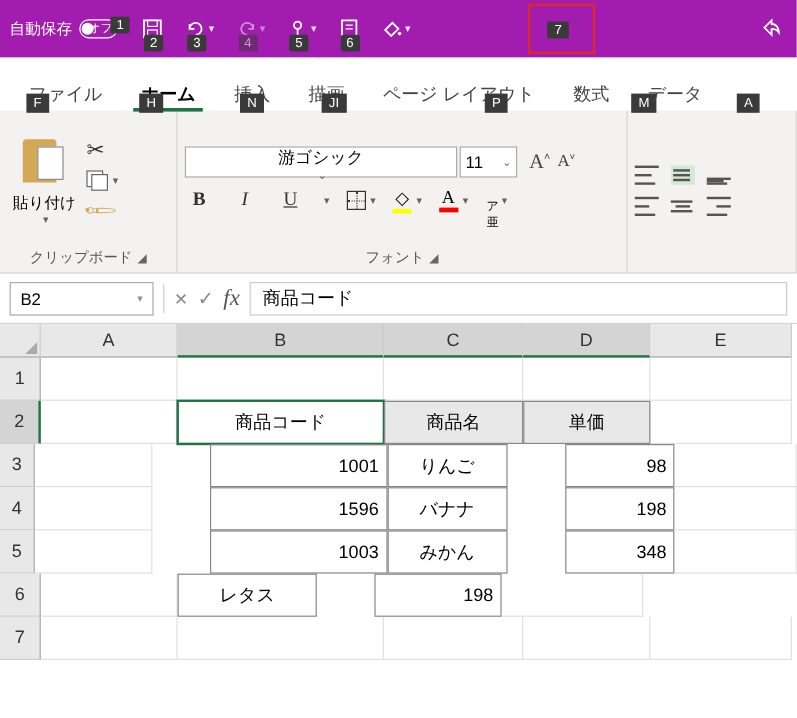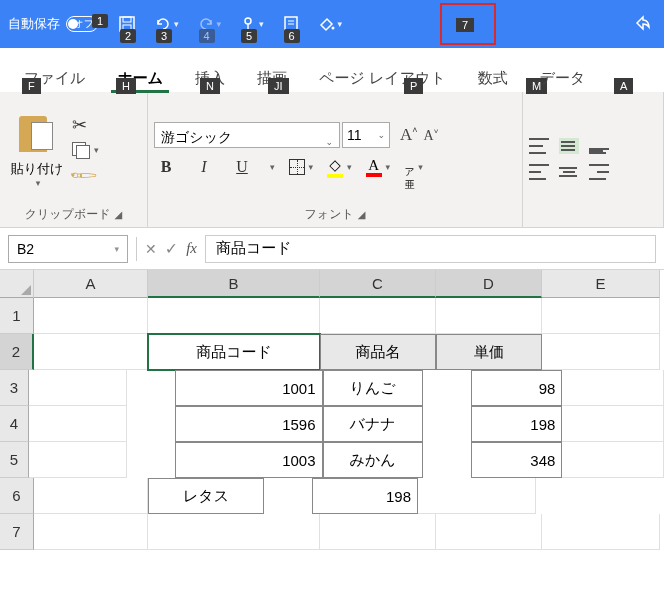--- a/index.html
+++ b/index.html
@@ -1,19 +1,19 @@
 <!DOCTYPE html>
 <html><head>
 <meta charset="utf-8">
 <style>
 * { margin: 0; padding: 0; box-sizing: border-box; font-family: "Yu Gothic", "Meiryo", sans-serif; }
 body { width: 664px; height: 598px; background: #fff; overflow: hidden; font-size: 13px; }
 
 
-.titlebar { background: #3b82f6; height: 48px; display: flex; align-items: center; padding: 0 8px; color: #fff; position: relative; }
+.titlebar { background: #a21caf; height: 48px; display: flex; align-items: center; padding: 0 8px; color: #fff; position: relative; }
 .autosave { display: flex; align-items: center; gap: 6px; font-size: 13px; }
 .toggle { width: 32px; height: 16px; border: 1px solid #fff; border-radius: 8px; display: flex; align-items: center; padding: 1px; position: relative; }
 .toggle-knob { width: 10px; height: 10px; border-radius: 50%; background: #fff; }
 .toggle-label { font-size: 10px; position: absolute; right: 3px; }
 .qat { display: flex; align-items: center; gap: 18px; margin-left: 20px; }
 .qat-item { position: relative; color: #fff; display: flex; align-items: center; }
 .qat-icon { width: 18px; height: 18px; display: flex; align-items: center; justify-content: center; }
 .badge { position: absolute; top: 14px; left: 2px; background: #3a3a3a; color: #fff; font-size: 11px; padding: 1px 5px; border-radius: 2px; }
 .redbox { position: absolute; border: 2px solid #d92b2b; width: 56px; height: 42px; top: 3px; left: 440px; }
 .badge7 { position: absolute; top: 18px; left: 456px; background: #3a3a3a; color: #fff; font-size: 11px; padding: 1px 6px; }
@@ -45,21 +45,21 @@
 .scissors { font-size: 18px; color: #333; }
 .copy-icon { width: 18px; height: 16px; position: relative; }
 .copy-icon::before, .copy-icon::after { content: ''; position: absolute; width: 12px; height: 12px; border: 1px solid #666; background: #fff; }
 .copy-icon::before { top: 0; left: 0; }
 .copy-icon::after { top: 3px; left: 4px; }
 .brush { font-size: 18px; color: #d4a855; transform: rotate(45deg); }
 
 
 .fontgrp { width: 375px; }
 .font-row1 { display: flex; gap: 2px; margin-bottom: 8px; }
-.font-name { width: 186px; height: 26px; border: 1px solid #aaa; background: #fff; display: flex; align-items: flex-end; padding: 0 6px; font-size: 14px; justify-content: space-between; }
+.font-name { width: 227px; height: 26px; border: 1px solid #aaa; background: #fff; display: flex; align-items: center; padding: 0 6px; font-size: 14px; justify-content: space-between; flex-direction: column; }
 .font-size { width: 48px; height: 26px; border: 1px solid #aaa; background: #fff; display: flex; align-items: center; padding: 0 4px; font-size: 14px; justify-content: space-between; }
 .grow-shrink { display: flex; gap: 6px; margin-left: 8px; align-items: center; }
 .aa { font-family: serif; color: #444; }
 .font-row2 { display: flex; gap: 14px; align-items: center; }
 .fbtn { width: 24px; text-align: center; font-size: 16px; color: #333; }
 .bold { font-weight: bold; font-family: serif; }
 .italic { font-style: italic; font-family: serif; }
 .uline { text-decoration: underline; font-family: serif; }
 .border-btn { display: flex; align-items: center; }
 .border-grid { width: 16px; height: 16px; border: 1px solid #333; position: relative; }
@@ -82,21 +82,21 @@
 .albtn span { height: 2px; background: #555; }
 .al-top span:nth-child(1){width:100%} .al-top span:nth-child(2){width:70%} .al-top span:nth-child(3){width:85%}
 .al-mid { justify-content: center; gap: 2px; } .al-mid span{width:90%}
 .albtn.sel { background: #d4e8d4; padding: 2px; }
 
 
 .fbar { height: 42px; border-bottom: 1px solid #d4d4d4; display: flex; align-items: center; padding: 6px 8px; gap: 8px; }
 .namebox { width: 120px; height: 28px; border: 1px solid #aaa; display: flex; align-items: center; padding: 0 8px; font-size: 14px; justify-content: space-between; }
 .fx-btns { display: flex; gap: 8px; align-items: center; color: #888; }
 .fx-sep { width: 1px; height: 24px; background: #ccc; }
-.fx { font-style: italic; font-family: serif; font-size: 15px; color: #555; }
+.fx { font-style: italic; font-family: serif; font-size: 19px; color: #555; }
 .formula-input { flex: 1; height: 28px; border: 1px solid #ccc; padding: 0 10px; font-size: 15px; display: flex; align-items: center; }
 
 
 .grid-wrap { display: flex; }
 .corner { width: 34px; height: 28px; background: #e8e8e8; border-right: 1px solid #ccc; border-bottom: 1px solid #aaa; position: relative; }
 .corner::after { content: ''; position: absolute; right: 2px; bottom: 2px; border-style: solid; border-width: 0 0 10px 10px; border-color: transparent transparent #aaa transparent; }
 .col-headers { display: flex; }
 .ch { height: 28px; background: #e8e8e8; border-right: 1px solid #ccc; border-bottom: 1px solid #aaa; display: flex; align-items: center; justify-content: center; font-size: 15px; color: #333; }
 .ch.sel { background: #d4d4d4; border-bottom: 2px solid #217346; }
 .cA{width:114px} .cB{width:172px} .cC{width:116px} .cD{width:106px} .cE{width:118px}

